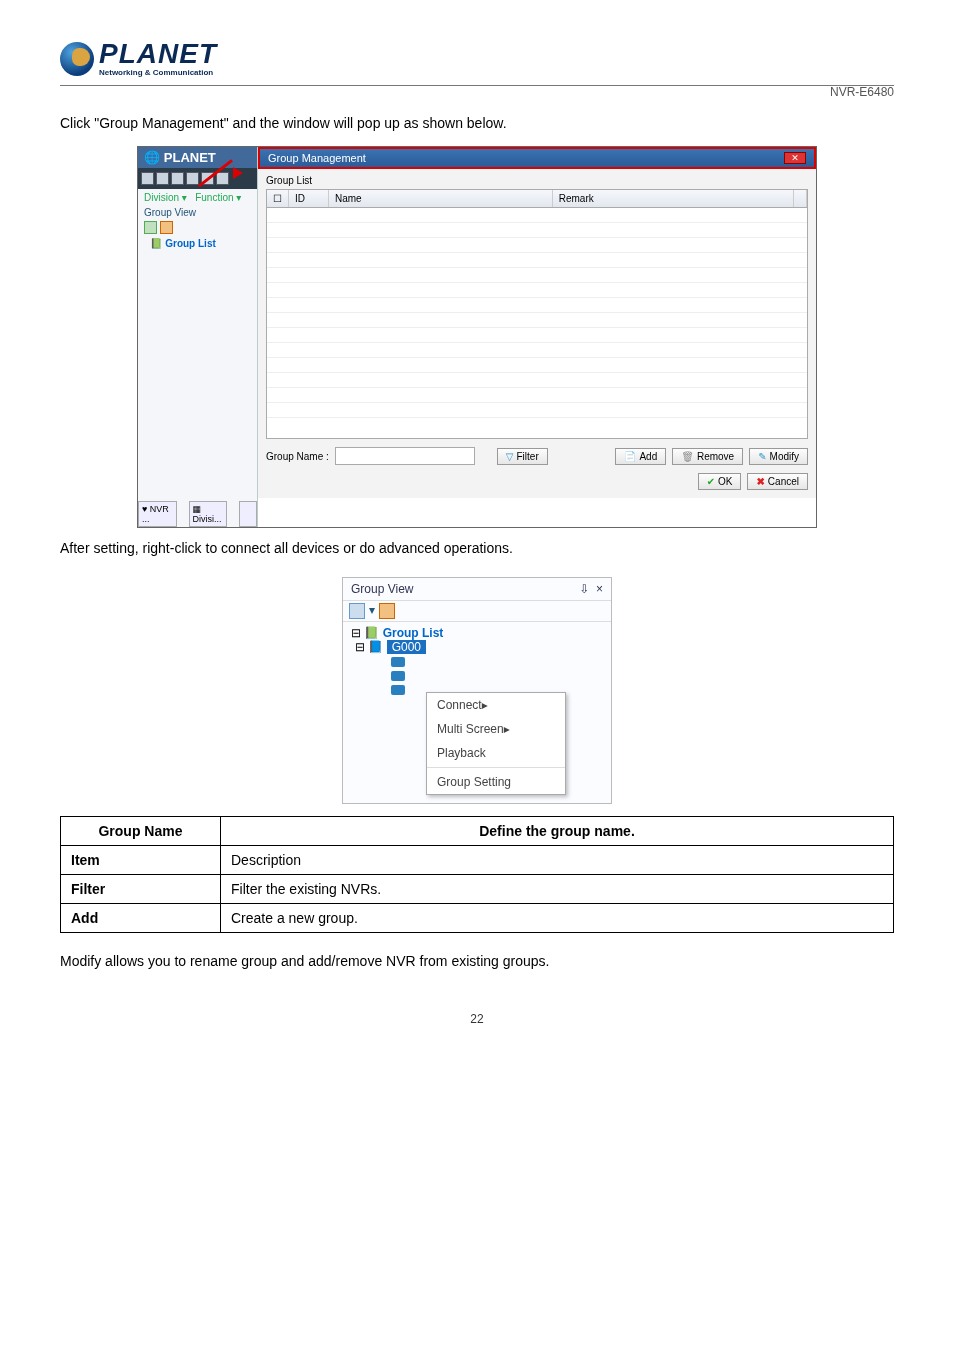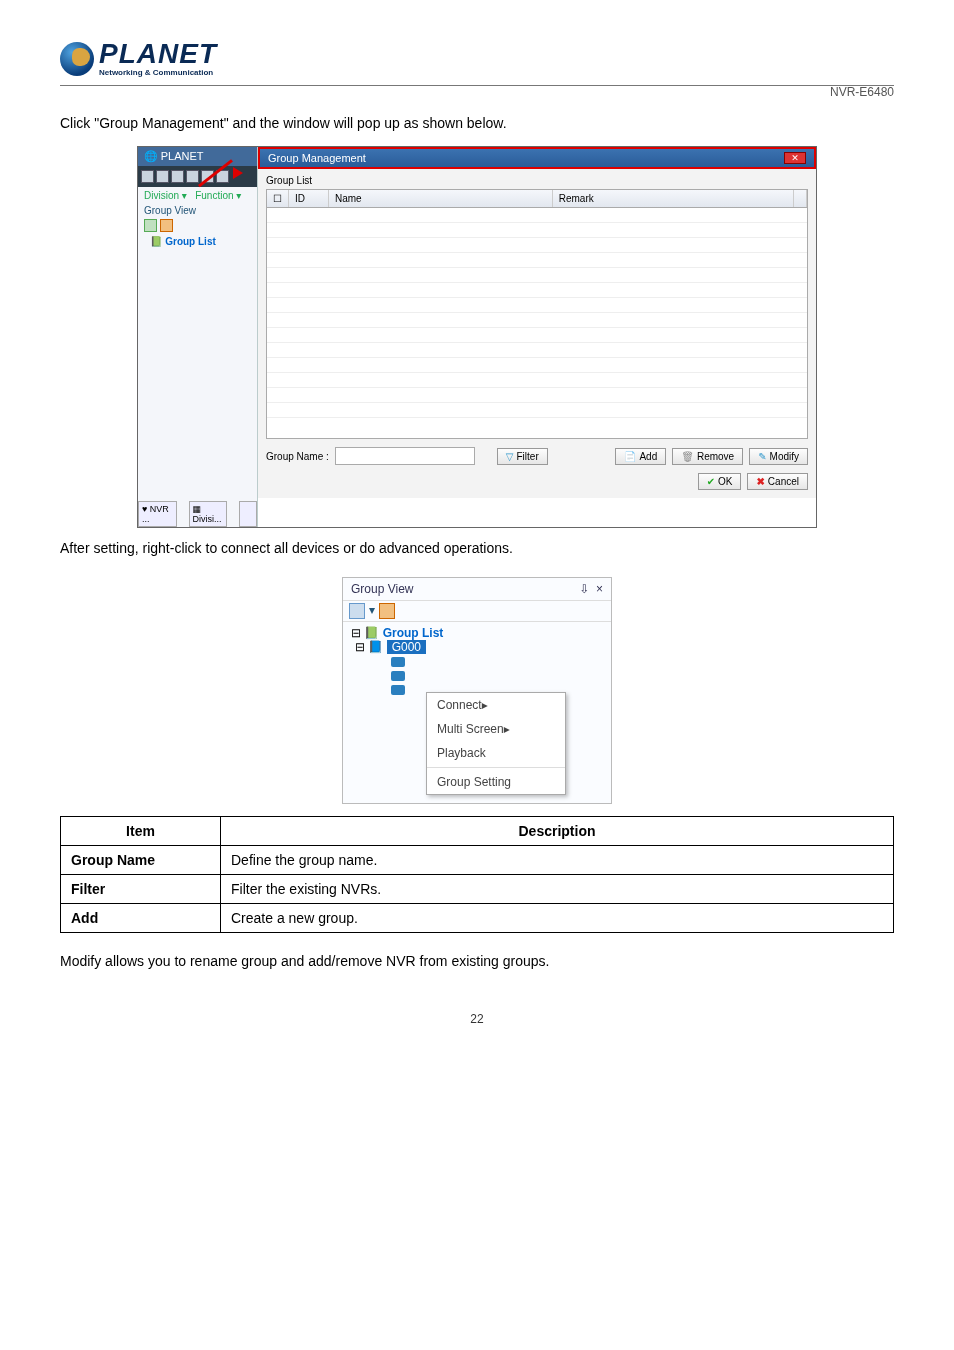--- a/index.html
+++ b/index.html
@@ -12,21 +12,21 @@
     font-size: 13px;
   }
   .page { padding: 40px 60px 40px 60px; }
   .header-row { display: flex; align-items: flex-end; gap: 8px; margin-bottom: 8px; }
   .hr-line { border-top: 1.5px solid #777; margin-top: 8px; margin-bottom: 25px; }
   .model-text { text-align: right; font-size: 12px; color: #555; margin-top:-26px; margin-bottom:14px;}
   .intro { font-size: 14px; margin: 10px 0 12px 0; line-height: 1.5; }
   .screenshot1 { border: 1px solid #666; width: 680px; margin: 0 auto 10px auto; background:#fff; }
   .ss1-top { display:flex; }
   .ss1-left { width: 120px; background:#f4f6fa; border-right:1px solid #bcc; font-size:10px; position:relative;}
-  .ss1-left-head { background:#416a9a; color:#fff; font-weight:normal; padding:3px 6px; font-size:11px;}
+  .ss1-left-head { background:#416a9a; color:#fff; font-weight:bold; padding:3px 6px; font-size:13px;}
   .ss1-icons { background:#2b3b47; padding:4px 3px; display:flex; gap:2px;}
   .ss1-icons span{ width:13px;height:13px;background:#c9d3de;border:1px solid #556; }
   .arrow { position:absolute; left:95px; top:20px; width:0;height:0;border-left:10px solid #d00;border-top:6px solid transparent;border-bottom:6px solid transparent;}
   .arrow-line{position:absolute;left:60px;top:38px;width:42px;height:3px;background:#d00;transform:rotate(-38deg);transform-origin:left top;}
   .ss1-menu { padding:3px 6px;color:#2a5;}
   .ss1-gv { padding:1px 6px;color:#257;}
   .ss1-gv-icons{padding:2px 6px;display:flex;gap:3px;}
   .ss1-gv-icons span{width:13px;height:13px;background:#c0e0c0;border:1px solid #5a5;}
   .ss1-gl{padding:2px 12px;font-weight:bold;color:#06c;}
   .ss1-tabs{position:absolute;bottom:0;left:0;right:0;display:flex;font-size:9px;gap:12px;}
@@ -215,26 +215,26 @@
         <div>
             <span>Group Setting</span>
           </div>
       </div>
     </div>
   </div>
 
   <table class="info-table">
     <tbody>
         <tr>
+      <td class="col1">Group Name</td>
+      <td>Define the group name.</td>
+    </tr>
+    <tr>
       <td class="col1">Item</td>
       <td>Description</td>
-    </tr>
-    <tr>
-      <td class="col1">Group Name</td>
-      <td>Define the group name.</td>
     </tr>
     <tr>
       <td class="col1">Filter</td>
       <td>Filter the existing NVRs.</td>
     </tr>
     <tr>
       <td class="col1">Add</td>
       <td>Create a new group.</td>
     </tr>
   </tbody>

